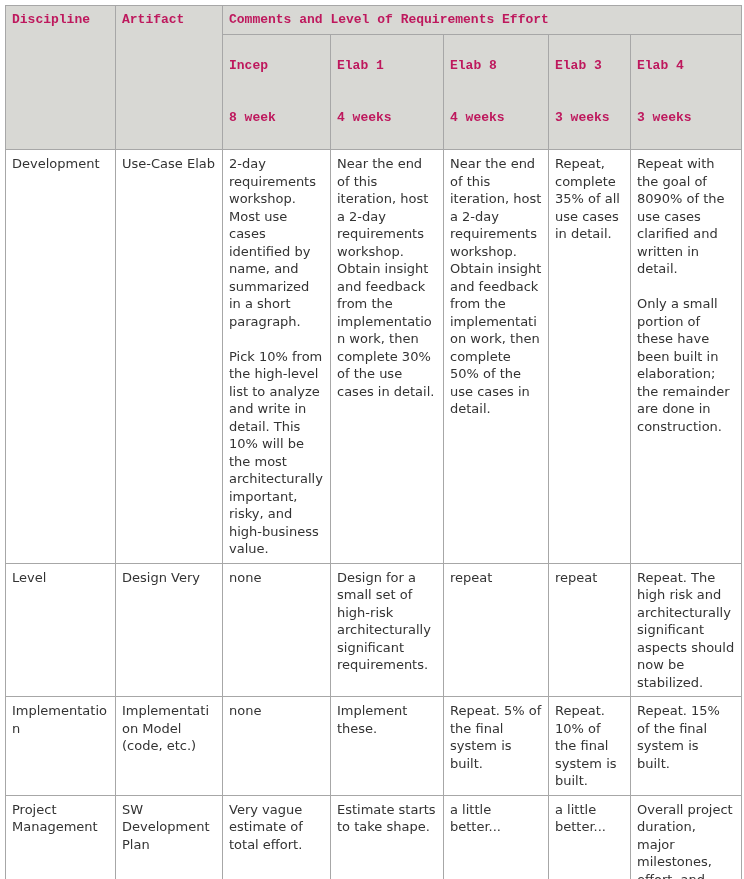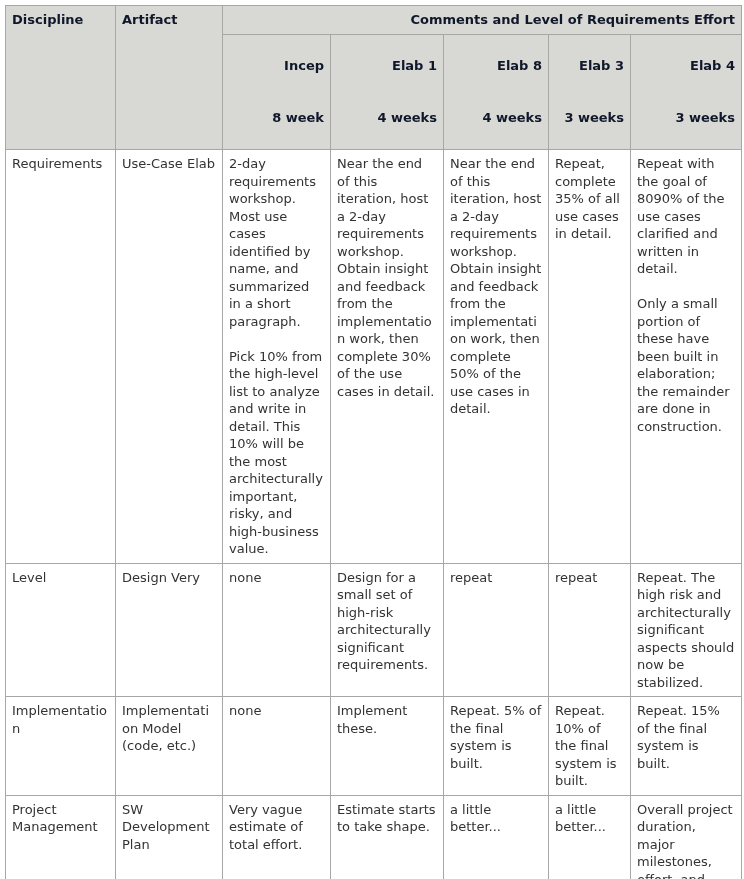--- a/index.html
+++ b/index.html
@@ -26,24 +26,25 @@
     font-size: 13px;
     line-height: 17.5px;
     color: #333333;
     white-space: pre-line;
     overflow-wrap: break-word;
     text-align: left;
     font-weight: normal;
   }
   thead th {
     background: #d8d8d4;
-    color: #0f172a;
+    color: #be185d;
     font-weight: bold;
+    font-family: Liberation Mono, monospace;
   }
-  th.center { text-align: right; }
+  th.center { text-align: left; }
   .phase-duration { margin-top: 17px; }
   tr.hr1 { height: 28px; }
   tr.hr2 { height: 56px; }
   tr.row-requirements { height: 386px; }
   tr.row-design { height: 120px; }
   tr.row-implementation { height: 87px; margin-left: 28px; }
   tr.row-projectmanagement { height: 186px; }
 </style>
 </head>
 <body>
@@ -83,21 +84,21 @@
           <div class="phase-duration">3 weeks</div>
         </th>
         <th class="center">
           <div>Elab 4</div>
           <div class="phase-duration">3 weeks</div>
         </th>
       </tr>
     </thead>
     <tbody>
       <tr class="row-requirements">
-        <td>Requirements</td>
+        <td>Development</td>
         <td>Use-Case Elab</td>
         <td>2-day requirements workshop. Most use cases identified by name, and summarized in a short paragraph.
 
 Pick 10% from the high-level list to analyze and write in detail. This 10% will be the most architecturally important, risky, and high-business value.</td>
         <td>Near the end of this iteration, host a 2-day requirements workshop. Obtain insight and feedback from the implementation work, then complete 30% of the use cases in detail.</td>
         <td>Near the end of this iteration, host a 2-day requirements workshop. Obtain insight and feedback from the implementation work, then complete 50% of the use cases in detail.</td>
         <td>Repeat, complete 35% of all use cases in detail.</td>
         <td>Repeat with the goal of 8090% of the use cases clarified and written in detail.
 
 Only a small portion of these have been built in elaboration; the remainder are done in construction.</td>

